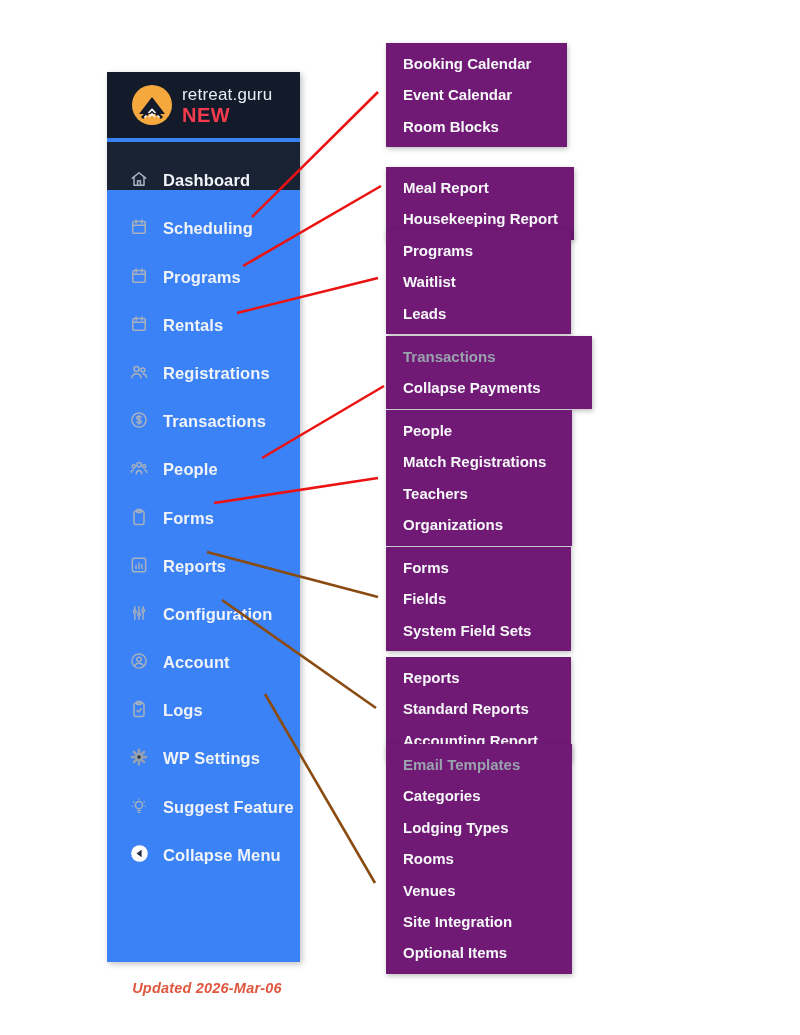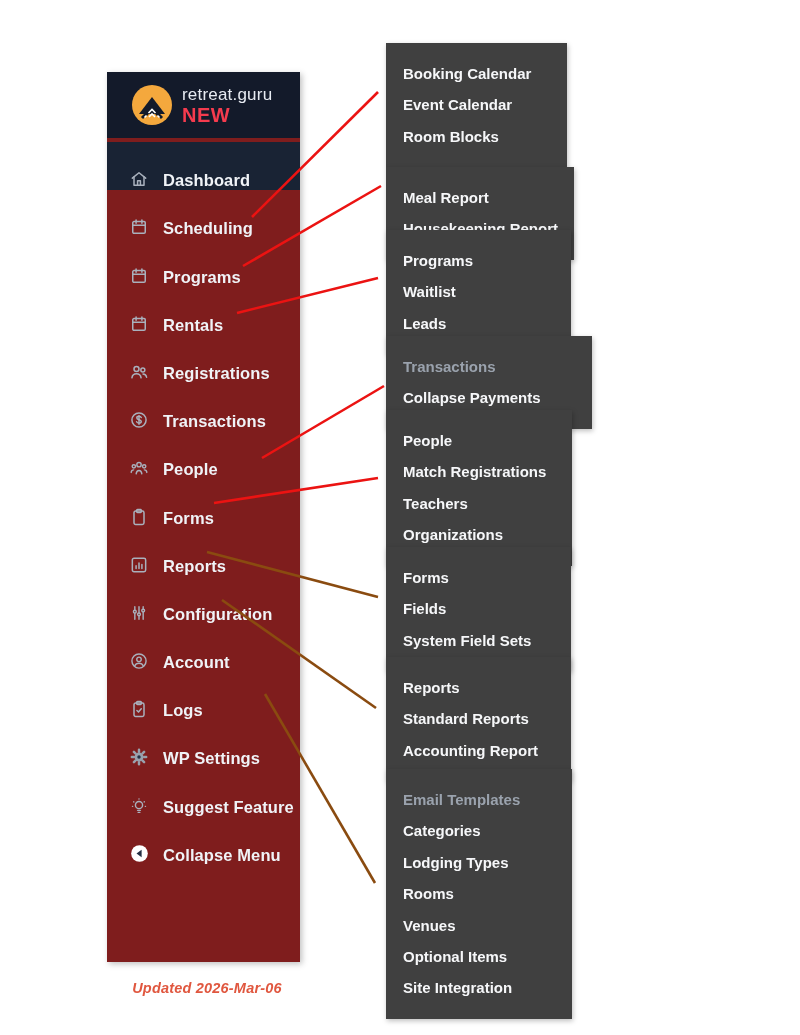--- a/index.html
+++ b/index.html
@@ -1,36 +1,36 @@
 <!DOCTYPE html>
 <html><head>
 <meta charset="utf-8">
 <style>
   html,body{margin:0;padding:0;background:#fff;}
   #stage{position:relative;width:800px;height:1035px;background:#ffffff;overflow:hidden;
          font-family:"Liberation Sans", sans-serif;}
 
   
   .sidebar{position:absolute;left:107px;top:72px;width:193px;height:890px;
-           background:#7f1d1d;box-shadow:2px 2px 6px rgba(0,0,0,.25);}
+           background:#3b82f6;box-shadow:2px 2px 6px rgba(0,0,0,.25);}
   .sb-header{height:66px;background:#131a2a;display:flex;align-items:center;padding-left:24px;box-sizing:border-box;}
   .logo{width:42px;height:42px;flex:0 0 auto;}
   .brandcol{margin-left:9px;display:flex;flex-direction:column;align-items:flex-start;}
   .brand{color:#e7ebf2;font-size:17px;letter-spacing:.2px;line-height:20px;}
   .newbadge{color:#f53b4e;font-size:20px;font-weight:800;letter-spacing:.5px;line-height:21px;}
   .menu{padding-top:4px;}
   .mitem{height:48.2px;display:flex;align-items:flex-end;padding-left:21px;cursor:pointer;}
   .mitem.active{background:#192334;}
   .icn{width:22px;height:22px;display:flex;align-items:center;justify-content:center;flex:0 0 auto;}
   .icn svg{display:block;}
   .mlabel{color:#f0f3f7;font-size:16.5px;font-weight:700;margin-left:13px;letter-spacing:.1px;white-space:nowrap;}
 
   
-  .flyout{position:absolute;left:386px;background:#404040;box-sizing:border-box;
-          padding:15px 0;box-shadow:1px 2px 5px rgba(0,0,0,.25);}
+  .flyout{position:absolute;left:386px;background:#701a75;box-sizing:border-box;
+          padding:5px 0;box-shadow:1px 2px 5px rgba(0,0,0,.25);}
   .fitem{line-height:31.4px;padding:0 17px;color:#f6f7f9;font-size:15px;font-weight:700;
          white-space:nowrap;cursor:pointer;}
   .fitem.muted{color:#9aa2ad;font-weight:600;cursor:default;}
 
   
   #wires{position:absolute;left:0;top:0;pointer-events:none;}
 
   .updated{position:absolute;left:107px;top:980px;width:200px;text-align:center;
            color:#e0573f;font-size:14.5px;font-style:italic;font-weight:700;letter-spacing:.2px;}
 </style>
@@ -262,28 +262,28 @@
     <div class="fitem">Fields</div>
     <div class="fitem">System Field Sets</div>
   </div>
 
   <div class="flyout" style="top:657px;width:185px;">
     <div class="fitem">Reports</div>
     <div class="fitem">Standard Reports</div>
     <div class="fitem">Accounting Report</div>
   </div>
 
-  <div class="flyout" style="top:769px;width:186px;">
+  <div class="flyout" style="top:744px;width:186px;">
     <div class="fitem muted">Email Templates</div>
     <div class="fitem">Categories</div>
     <div class="fitem">Lodging Types</div>
     <div class="fitem">Rooms</div>
     <div class="fitem">Venues</div>
+    <div class="fitem">Site Integration</div>
     <div class="fitem">Optional Items</div>
-    <div class="fitem">Site Integration</div>
   </div>
 
   <svg id="wires" width="800" height="1035">
     <line x1="252" y1="217" x2="378" y2="92" stroke-width="2.6" stroke="#eb1312"></line>
     <line x1="243" y1="266" x2="381" y2="186" stroke-width="2.6" stroke="#eb1312"></line>
     <line x1="237" y1="313" x2="378" y2="278" stroke-width="2.6" stroke="#eb1312"></line>
     <line x1="262" y1="458" x2="384" y2="386" stroke-width="2.6" stroke="#eb1312"></line>
     <line x1="214" y1="503" x2="378" y2="478" stroke-width="2.6" stroke="#eb1312"></line>
     <line x1="207" y1="552" x2="378" y2="597" stroke-width="2.6" stroke="#8a4b10"></line>
     <line x1="222" y1="600" x2="376" y2="708" stroke-width="2.6" stroke="#8a4b10"></line>

